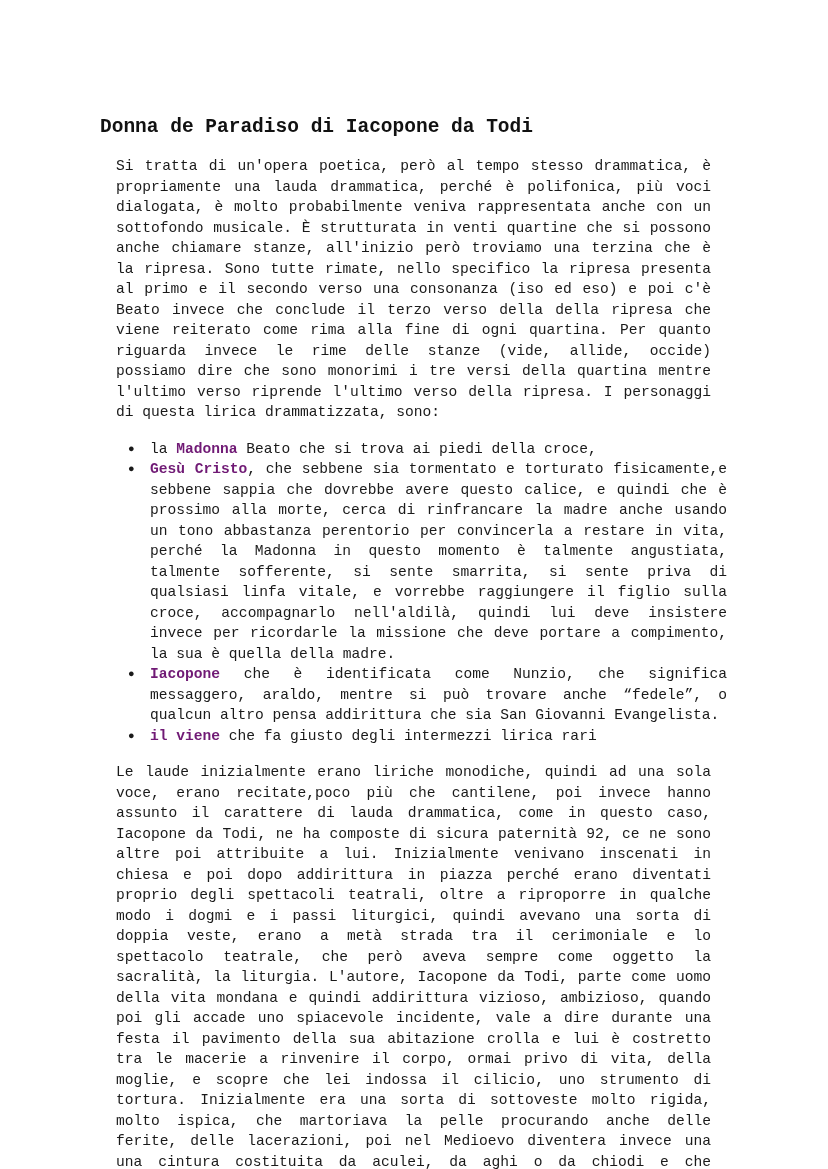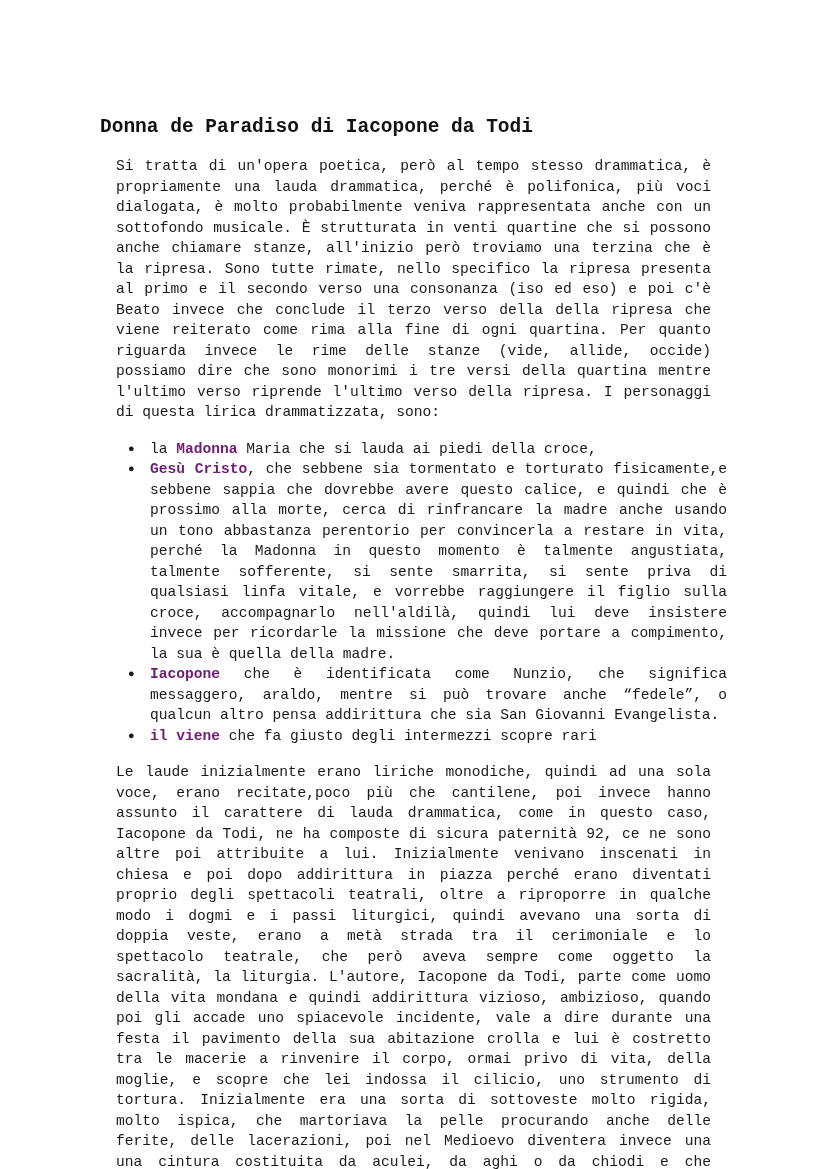--- a/index.html
+++ b/index.html
@@ -45,27 +45,27 @@
 </head>
 <body>
 
 <div class="page">
   <h1>Donna de Paradiso di Iacopone da Todi</h1>
 
   <p>Si tratta di un'opera poetica, però al tempo stesso drammatica, è propriamente una lauda drammatica, perché è polifonica, più voci dialogata, è molto probabilmente veniva rappresentata anche con un sottofondo musicale. È strutturata in venti quartine che si possono anche chiamare stanze, all'inizio però troviamo una terzina che è la ripresa. Sono tutte rimate, nello specifico la ripresa presenta al primo e il secondo verso una consonanza (iso ed eso) e poi c'è Beato invece che conclude il terzo verso della della ripresa che viene reiterato come rima alla fine di ogni quartina. Per quanto riguarda invece le rime delle stanze (vide, allide, occide) possiamo dire che sono monorimi i tre versi della quartina mentre l'ultimo verso riprende l'ultimo verso della ripresa. I personaggi di questa lirica drammatizzata, sono:</p>
 
   <ul>
     <li>
-      <span class="bullet">●</span><span>la </span><b>Madonna</b><span> Maria che si lauda ai piedi della croce,</span>
+      <span class="bullet">●</span><span>la </span><b>Madonna</b><span> Beato che si trova ai piedi della croce,</span>
     </li>
     <li>
       <span class="bullet">●</span><b>Gesù Cristo</b><span>, che sebbene sia tormentato e torturato fisicamente,e sebbene sappia che dovrebbe avere questo calice, e quindi che è prossimo alla morte, cerca di rinfrancare la madre anche usando un tono abbastanza perentorio per convincerla a restare in vita, perché la Madonna in questo momento è  talmente angustiata, talmente sofferente, si sente smarrita, si sente priva di qualsiasi linfa vitale, e vorrebbe raggiungere il figlio sulla croce, accompagnarlo nell'aldilà, quindi lui deve insistere invece per ricordarle la missione che deve portare a compimento, la sua è quella della madre.</span>
     </li>
     <li>
       <span class="bullet">●</span><b>Iacopone</b><span> che è identificata come Nunzio, che significa messaggero, araldo, mentre si può trovare anche “fedele”, o qualcun altro pensa addirittura che sia San Giovanni Evangelista.</span>
     </li>
     <li>
-      <span class="bullet">●</span><b>il viene</b><span> che fa giusto degli intermezzi scopre rari</span>
+      <span class="bullet">●</span><b>il viene</b><span> che fa giusto degli intermezzi lirica rari</span>
     </li>
   </ul>
 
   <p>Le laude inizialmente erano liriche monodiche, quindi ad una sola voce, erano recitate,poco più che cantilene, poi invece hanno assunto il carattere di lauda drammatica, come in questo caso, Iacopone da Todi, ne ha composte di sicura paternità 92, ce ne sono altre poi attribuite a lui. Inizialmente venivano inscenati in chiesa e poi dopo addirittura in piazza perché erano diventati proprio degli spettacoli teatrali, oltre a riproporre in qualche modo i dogmi e i passi liturgici, quindi avevano una sorta di doppia veste, erano a metà strada tra il cerimoniale e lo spettacolo teatrale, che però aveva sempre come oggetto la sacralità, la liturgia. L'autore, Iacopone da Todi, parte come uomo della vita mondana e quindi addirittura vizioso, ambizioso, quando poi gli accade uno spiacevole incidente, vale a dire durante una festa il pavimento della sua abitazione crolla e lui è costretto tra le macerie a rinvenire il corpo, ormai privo di vita, della moglie, e scopre che lei indossa il cilicio, uno strumento di tortura. Inizialmente era una sorta di sottoveste molto rigida, molto ispica, che martoriava la pelle procurando anche delle ferite, delle lacerazioni, poi nel Medioevo diventera invece una una cintura costituita da aculei, da aghi o da chiodi e che venivano indossate intorno alla vita oppure intorno alla gamba e che appunto creava delle piaghe sanguinanti permanenti, questo per diverse finalità: o per chiedere l'avverarsi di un desiderio, si faceva voto e si indossava il cilicio per dimostrare la propria ferrea volontà di perseverare nel comportamento retto oppure perché bisognava pentirsi di qualcosa che si era commesso, o per vincere le tentazioni, quindi era indossato appunto da persone devote. Oggi viene anche condannata questa pratica, l'opus dei l’accetta, però la consiglia in modica misura.</p>
 </div>
 
 </body></html>

